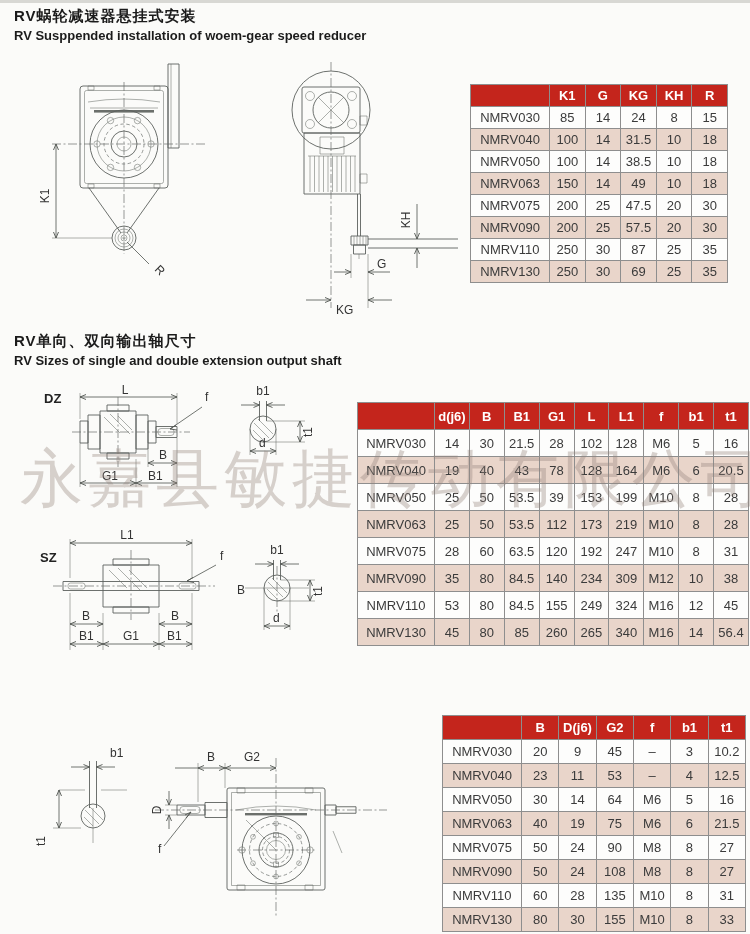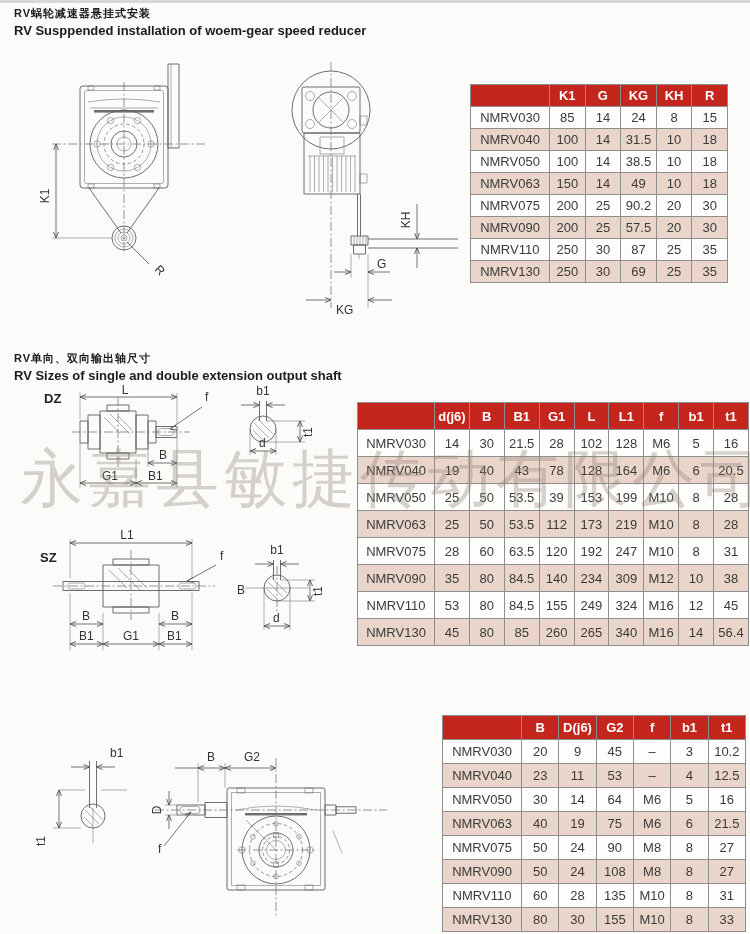--- a/index.html
+++ b/index.html
@@ -1,23 +1,23 @@
 <!DOCTYPE html>
 <html><head>
 <meta charset="utf-8">
 <style>
   html,body{margin:0;padding:0;}
   #page{position:relative;width:750px;height:934px;background:#fbfbf9;overflow:hidden;
         font-family:"Liberation Sans",sans-serif;color:#222;}
   .scan-edge{position:absolute;left:0;top:0;width:750px;height:3px;background:#d8d8d4;}
   .sec-title{position:absolute;line-height:1.25;}
-  .sec-title .zh{font-size:11px;font-weight:700;letter-spacing:1px;color:#1b1b1b;}
+  .sec-title .zh{font-size:15px;font-weight:700;letter-spacing:1px;color:#1b1b1b;}
   .sec-title .en{font-size:13px;font-weight:700;color:#1b1b1b;margin-top:2px;}
   .t1{left:14px;top:7px;}
-  .t2{left:14px;top:332px;margin-top:20px;}
+  .t2{left:14px;top:332px;}
   .t3{left:14px;top:671px;}
 
   table.dim-table{position:absolute;border-collapse:collapse;table-layout:fixed;
       font-size:13px;color:#3b3b3b;background:#fdfdfc;}
   .dim-table th,.dim-table td{border:1px solid #8e8e8e;text-align:center;padding:0 1px;
       overflow:hidden;white-space:nowrap;font-weight:400;}
   .dim-table thead th{background:#c4251c;color:#ffffff;font-weight:700;}
   .dim-table tbody tr:nth-child(even){background:#e9d5ca;}
   .dim-table tbody tr:nth-child(odd){background:#fdfdfc;}
   .tbl1{left:470px;top:84px;width:258px;}
@@ -197,21 +197,21 @@
           <td>150</td>
           <td>14</td>
           <td>49</td>
           <td>10</td>
           <td>18</td>
         </tr>
         <tr>
           <td>NMRV075</td>
           <td>200</td>
           <td>25</td>
-          <td>90.2</td>
+          <td>47.5</td>
           <td>20</td>
           <td>30</td>
         </tr>
         <tr>
           <td>NMRV090</td>
           <td>200</td>
           <td>25</td>
           <td>57.5</td>
           <td>20</td>
           <td>30</td>

